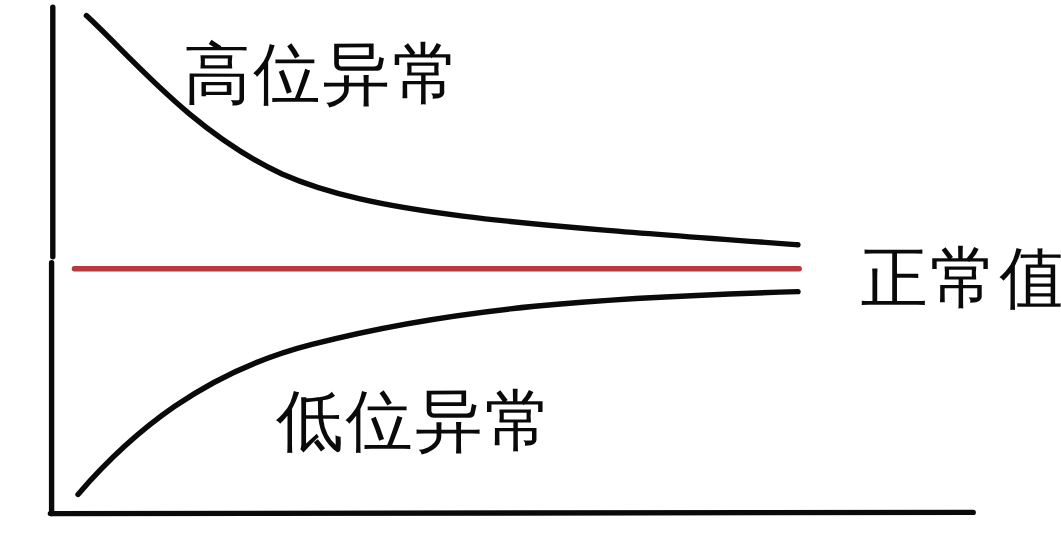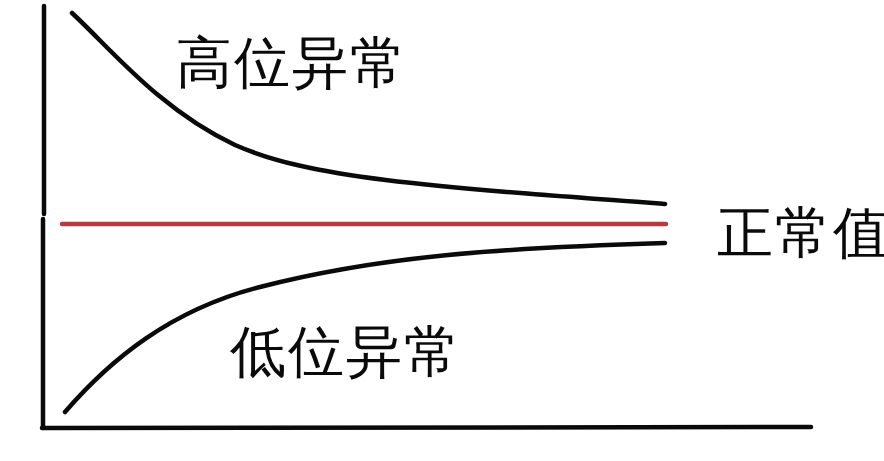--- a/index.html
+++ b/index.html
@@ -20,21 +20,21 @@
       top: 0;
     }
     .label {
       position: absolute;
       font-family: "DejaVu Serif", "Liberation Serif", serif;
       color: #0a0a0a;
       white-space: nowrap;
       line-height: 1;
     }
     .label-high {
-      left: 176px;
+      left: 153px;
       top: 35px;
       font-size: 56px;
       letter-spacing: 2px;
     }
     .label-low {
       left: 230px;
       top: 324px;
       font-size: 56px;
       letter-spacing: 2px;
     }

